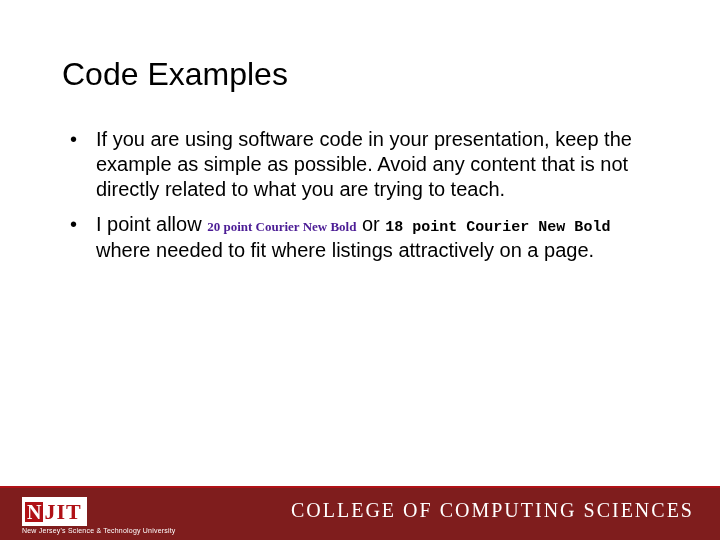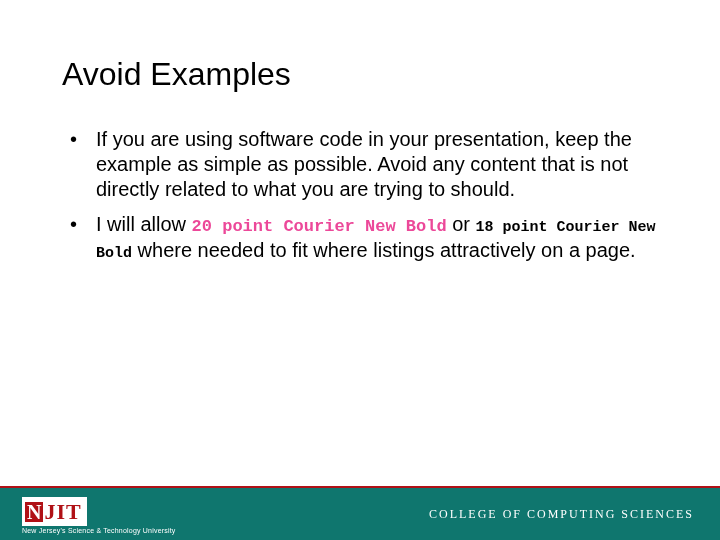--- a/index.html
+++ b/index.html
@@ -4,45 +4,45 @@
 <style>
   * { margin:0; padding:0; box-sizing:border-box; }
   body { width:720px; height:540px; background:#fff; font-family:Arial,Helvetica,sans-serif; position:relative; overflow:hidden; }
   .slide { position:absolute; inset:0; }
   .content { padding:56px 62px 0 62px; }
   .title { font-size:32px; font-weight:400; color:#000; margin-bottom:34px; font-family:Arial,Helvetica,sans-serif; }
   ul.bullets { list-style:none; padding-left:26px; }
   ul.bullets > li { position:relative; font-size:20px; line-height:1.25; color:#000; margin-bottom:4px; padding-left:8px; }
   ul.bullets > li::before { content:"•"; position:absolute; left:-18px; top:0; color:#000; font-size:20px; }
   .code24 { font-family:"Courier New",Courier,monospace; font-weight:bold; font-size:20px; color:#000; }
-  .code20 { font-family:Liberation Mono, monospace; font-weight:bold; font-size:17px; color:#ec4899; }
+  .code20 { font-family:Liberation Serif, serif; font-weight:bold; font-size:13px; color:#4c1d95; }
   .code18 { font-family:"Courier New",Courier,monospace; font-weight:bold; font-size:15px; color:#000; }
   .footer { position:absolute; left:0; right:0; bottom:0; height:62px; }
-  .footer-bar { position:absolute; left:0; right:0; bottom:0; height:52px; background:#0f766e; }
+  .footer-bar { position:absolute; left:0; right:0; bottom:0; height:52px; background:#7f1d1d; }
   .footer-top-line { position:absolute; left:0; right:0; bottom:52px; height:2px; background:#b01116; }
   .footer-gap { position:absolute; left:0; right:0; bottom:54px; height:8px; background:#fff; }
-  .college-text { position:absolute; right:26px; bottom:18px; color:#fff; font-family:"Times New Roman",serif; font-size:12px; letter-spacing:2px; }
+  .college-text { position:absolute; right:26px; bottom:18px; color:#fff; font-family:"Times New Roman",serif; font-size:20px; letter-spacing:2px; }
   .njit-wrap{position:absolute;left:22px;bottom:6px;}
   .logo-box{background:#fff;display:inline-block;padding:2px 5px 1px 3px;position:relative;}
   .logo-n{display:inline-block;background:#b01116;color:#fff;font-family:'Times New Roman',serif;font-weight:700;font-size:20px;line-height:20px;padding:0 2px;}
   .logo-rest{color:#b01116;font-family:'Times New Roman',serif;font-weight:700;font-size:22px;letter-spacing:1px;margin-left:1px;}
   .logo-sub{color:#fff;font-size:7px;font-family:Arial,sans-serif;display:block;margin-top:1px;letter-spacing:0.2px;}
 </style>
 </head>
 <body>
 
 <div class="slide">
   <div class="content">
-    <h1 class="title">Avoid Examples</h1>
+    <h1 class="title">Code Examples</h1>
     <ul class="bullets">
       <li>
-        <span>If you are using software code in your presentation, keep the example as simple as possible. Avoid any content that is not directly related to what you are trying to should.</span>
+        <span>If you are using software code in your presentation, keep the example as simple as possible. Avoid any content that is not directly related to what you are trying to teach.</span>
       </li>
       <li style="margin-top:10px;">
-        <span>I will allow </span><span class="code20">20 point Courier New Bold</span><span> or </span><span class="code18">18 point Courier New Bold</span><span> where needed to fit where listings attractively on a page.</span>
+        <span>I point allow </span><span class="code20">20 point Courier New Bold</span><span> or </span><span class="code18">18 point Courier New Bold</span><span> where needed to fit where listings attractively on a page.</span>
       </li>
     </ul>
   </div>
 
   <div class="footer">
     <div class="footer-gap"></div>
     <div class="footer-top-line"></div>
     <div class="footer-bar">
       <div class="njit-wrap">
         <span class="logo-box">

